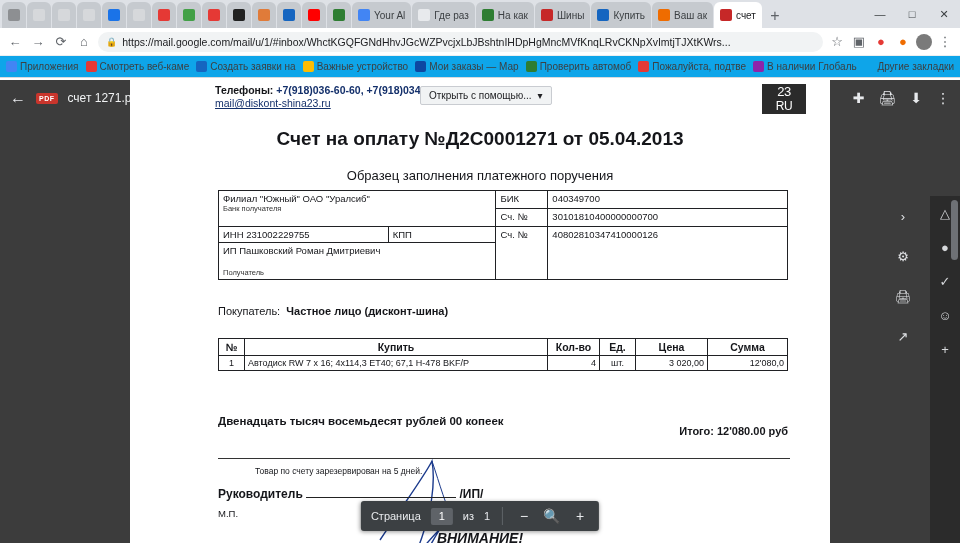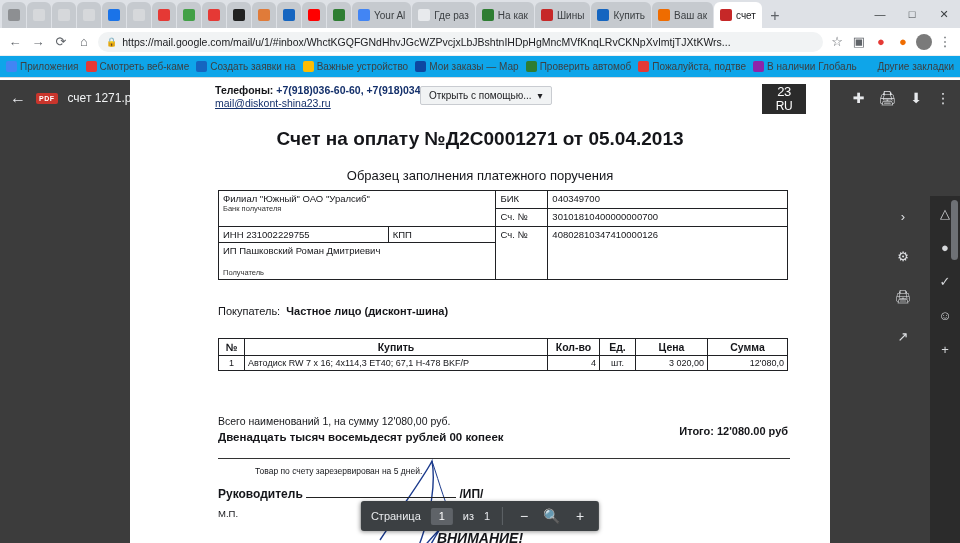--- a/index.html
+++ b/index.html
@@ -550,21 +550,20 @@
           </tr>
         </tbody>
           </table>
 
         <div class="totals">
           <span>Итого:</span>
           <span class="t-val">12'080.00 руб</span>
         </div>
 
         <div class="summary">
-          <div>Всего наименований 1, на сумму 12'080,00 руб.</div>
           <div class="strong">Двенадцать тысяч восемьдесят рублей 00 копеек</div>
         </div>
 
         <div class="sep-line"></div>
         <div class="reserve">Товар по счету зарезервирован на 5 дней.</div>
 
         <svg class="sig-svg" width="140" height="120" viewBox="0 0 140 120">
           <path d="M10 85 C40 40 55 20 62 6 C66 30 60 60 52 82 C46 100 40 108 36 112 C44 104 58 86 70 74 C60 90 52 104 54 110 C58 104 70 92 78 88" fill="none" stroke="#1b3a8c" stroke-width="1.4"></path>
           <path d="M62 6 C70 30 76 52 84 66" fill="none" stroke="#1b3a8c" stroke-width="1"></path>
         </svg>

